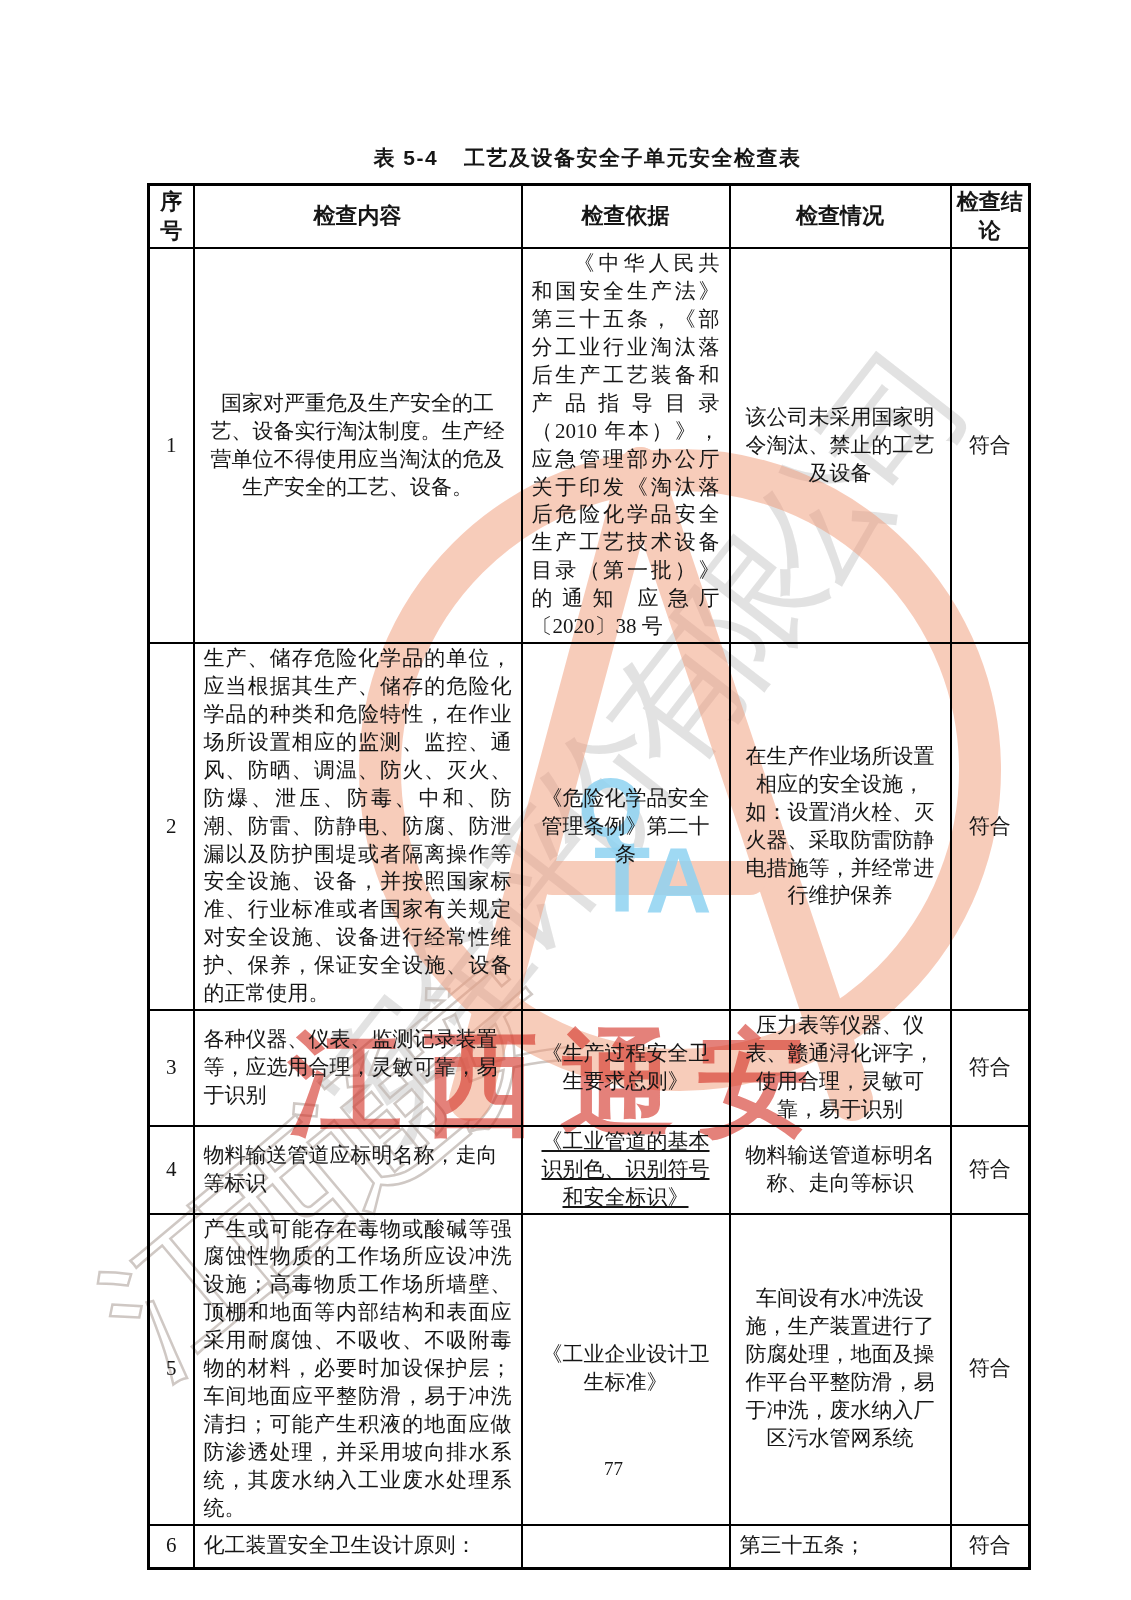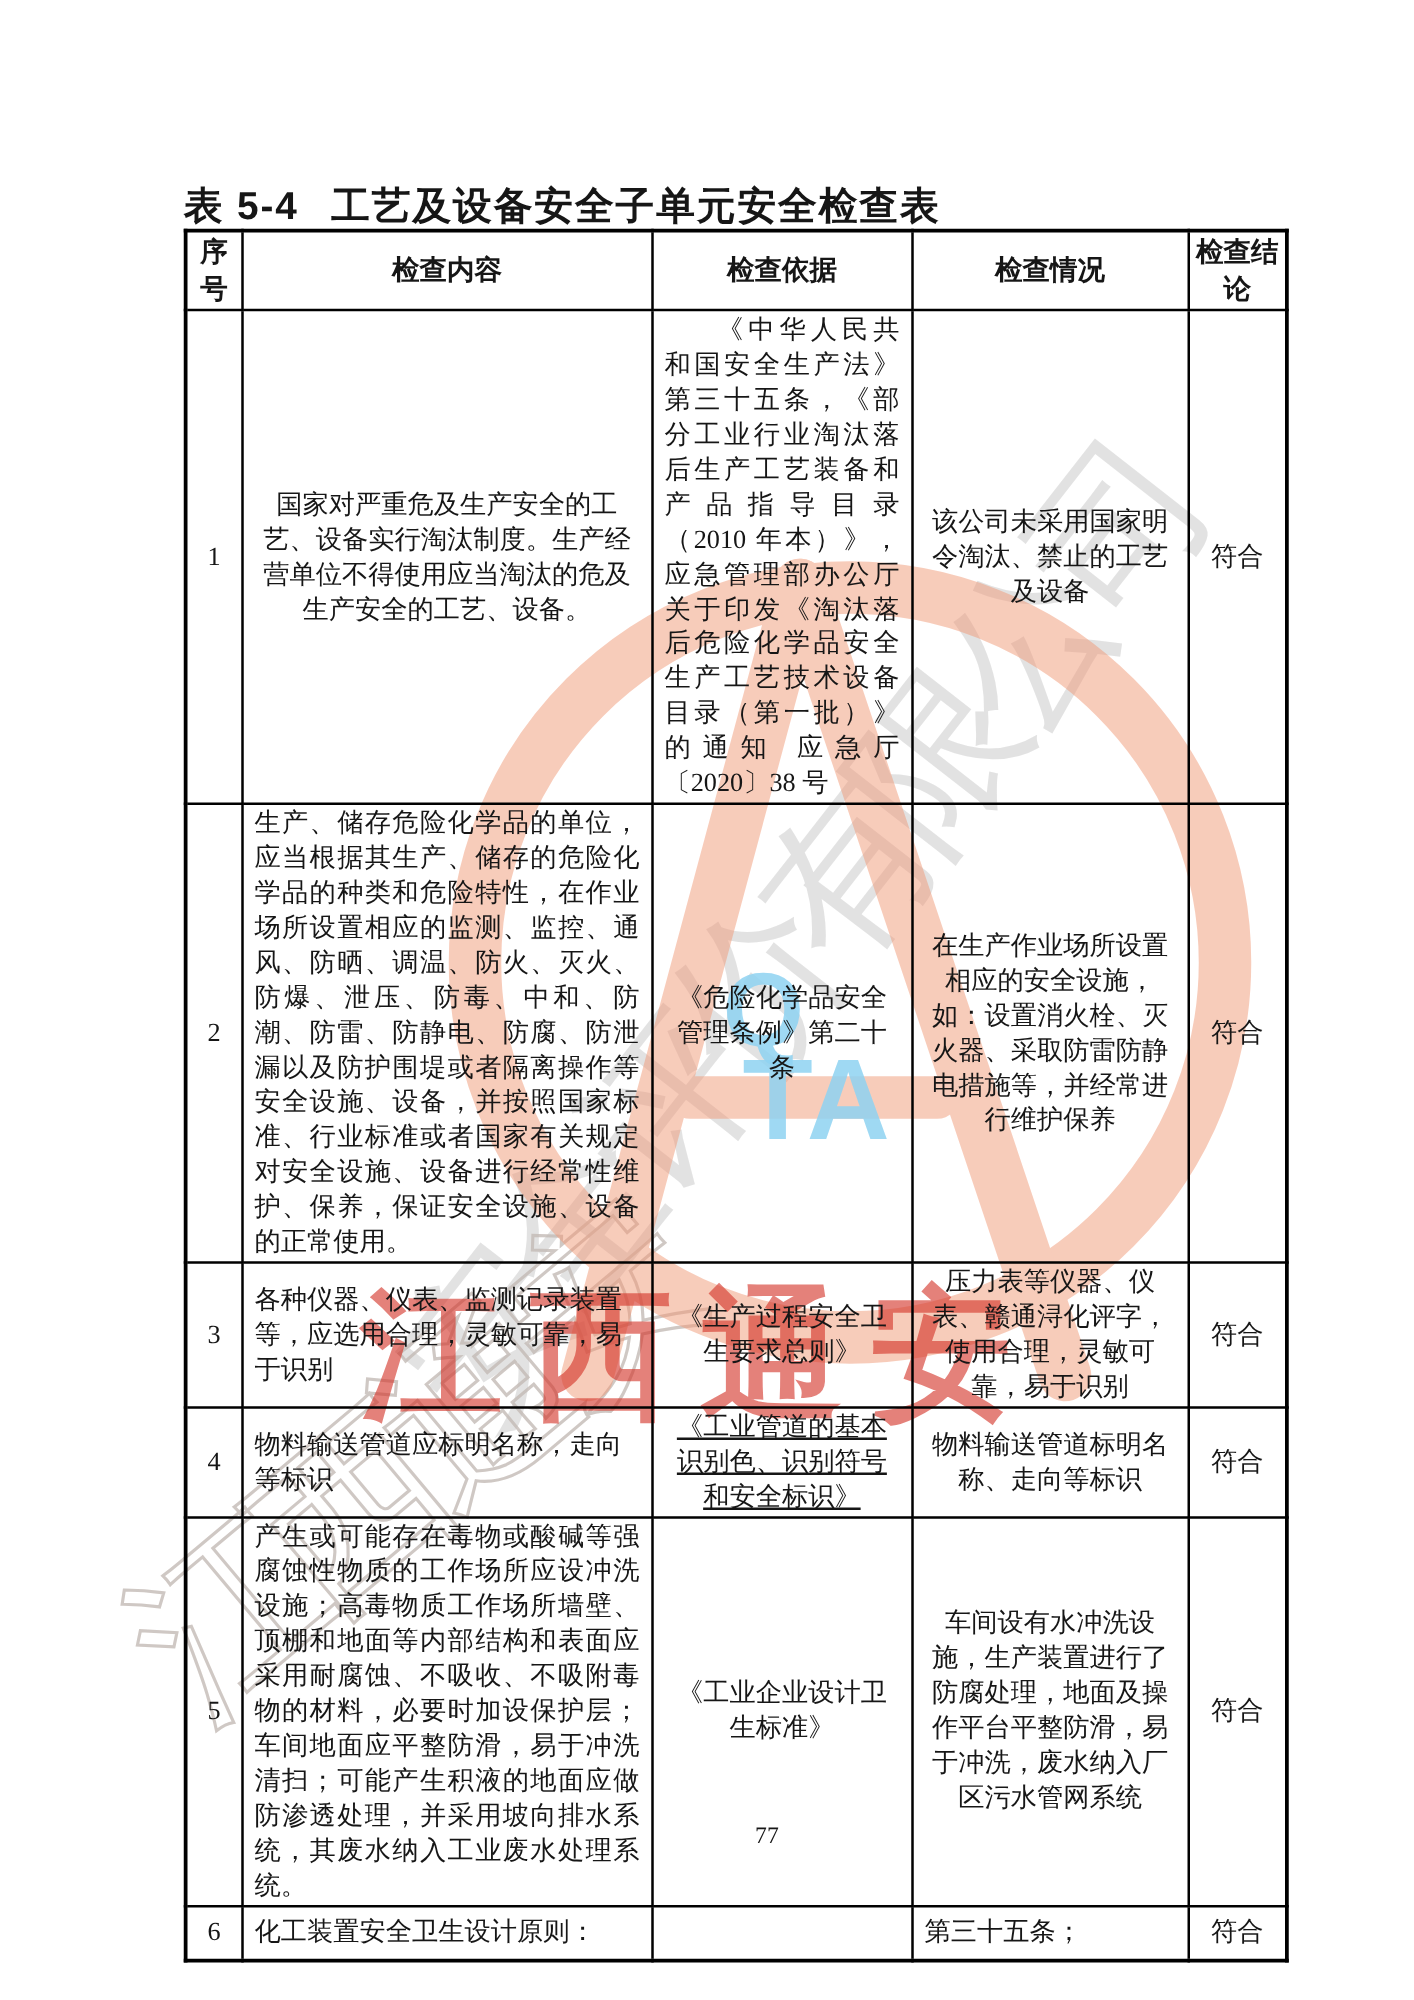--- a/index.html
+++ b/index.html
@@ -39,22 +39,22 @@
   }
 
   
   .doc-header {
     position:absolute; left:100px; top:82px; width:940px; z-index:1;
     font-size:19px; line-height:1.75; letter-spacing:.3px;
   }
   .doc-header .u { text-decoration:underline; text-underline-offset:5px; }
   .doc-title {
     position:absolute; left:147px; top:144px; width:881px; z-index:1;
-    text-align:left; font-family:"Liberation Sans","DejaVu Sans",sans-serif;
-    font-weight:bold; font-size:31px; letter-spacing:1.5px;
+    text-align:center; font-family:"Liberation Sans","DejaVu Sans",sans-serif;
+    font-weight:bold; font-size:21px; letter-spacing:1.5px;
   }
   .doc-title .t-label { margin-right:26px; }
 
   
   table.checklist {
     position:absolute; left:147px; top:183px; width:881px; z-index:1;
     border-collapse:collapse; table-layout:fixed; background:transparent;
     border:3px solid #000;
   }
   .checklist th, .checklist td {

